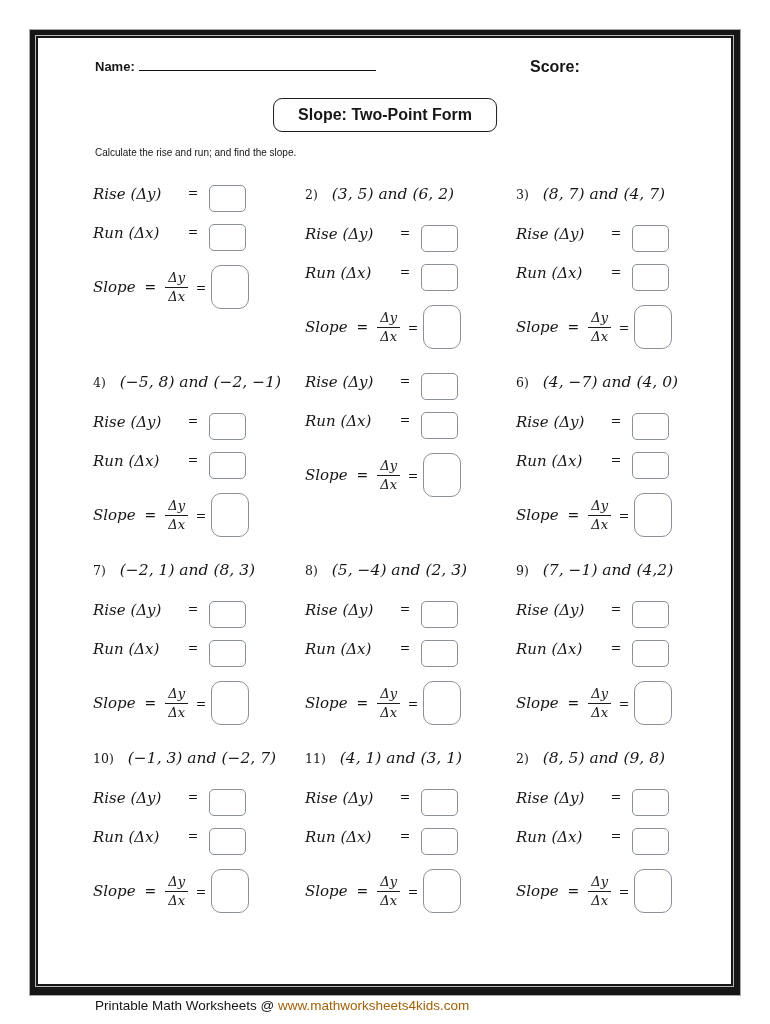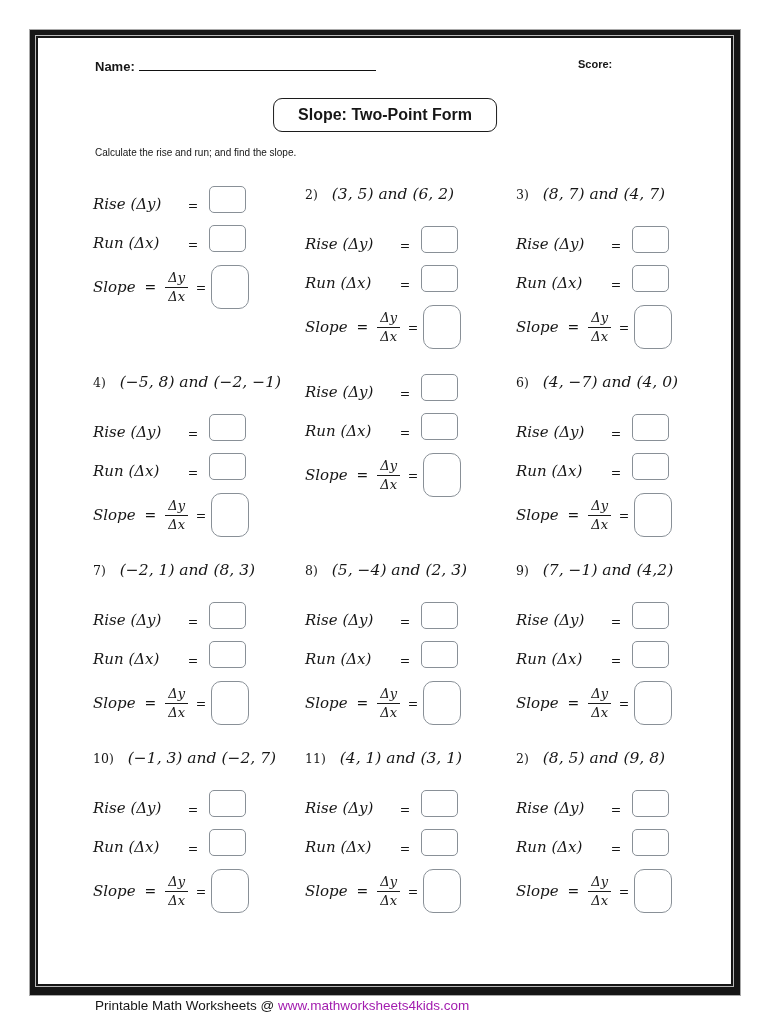--- a/index.html
+++ b/index.html
@@ -16,21 +16,21 @@
     border:5px solid #161616; border-bottom-width:8px; border-right-width:6px;
     background:#b9b9b9; box-shadow:0 0 0 1px #a8a8a8;
   }
   .frame-inner {
     position:absolute; inset:1px; border:2px solid #161616; background:#ffffff;
   }
 
   
   .name-row { position:absolute; left:95px; top:58px; font-size:13px; font-weight:bold; }
   .name-line { display:inline-block; width:237px; height:13px; border-bottom:1.7px solid #111; margin-left:4px; vertical-align:baseline; }
-  .score { position:absolute; left:578px; top:58px; font-size:11px; font-weight:bold; }
+  .score { position:absolute; left:530px; top:58px; font-size:16px; font-weight:bold; }
 
   .title-box {
     position:absolute; top:98px; left:50%; transform:translateX(-50%);
     border:1.6px solid #1c1c1c; border-radius:9px; padding:7px 24px;
     font-size:16px; font-weight:bold; white-space:nowrap; background:#fff;
   }
   .instruction { position:absolute; left:95px; top:147px; font-size:10px; }
 
   
   .problems {
@@ -38,21 +38,21 @@
     display:grid; grid-template-columns:212px 211px 207px;
   }
   .problem { height:188px; }
 
   .p-head {
     font-family:"DejaVu Serif", serif; font-style:italic; font-size:15.5px;
     height:24px; margin-bottom:16px; white-space:nowrap;
   }
   .p-num { font-style:normal; font-size:12.5px; margin-right:9px; }
 
-  .a-row { display:flex; align-items:flex-end; height:28px; margin-bottom:11px; }
+  .a-row { display:flex; align-items:flex-start; height:28px; margin-bottom:11px; }
   .lbl { font-family:"DejaVu Serif", serif; font-style:italic; font-size:15px; width:92px; }
   .eq { font-family:"DejaVu Serif", serif; font-size:12.5px; width:16px; text-align:center; margin-right:8px; }
   .box { background:#fff; border:1.4px solid #899097; flex:0 0 auto; }
   .box-sm { width:37px; height:27px; border-radius:5px; }
   .box-lg { width:38px; height:44px; border-radius:10px; }
 
   .s-row { display:flex; align-items:center; height:48px; margin-top:6px; }
   .lbl-s { font-family:"DejaVu Serif", serif; font-style:italic; font-size:15px; margin-right:9px; }
   .eq-big { font-family:"DejaVu Serif", serif; font-size:14px; margin-right:9px; }
   .frac {
@@ -396,15 +396,15 @@
             <span class="fr-num">Δy</span>
             <span class="fr-den">Δx</span>
           </span>
           <span class="eq">=</span>
           <span class="box box-lg"></span>
         </div>
       </div>
     </div>
 
   <div class="footer">
-    <span>Printable Math Worksheets @ </span><a href="#" style="color: #a21caf; text-align: center;">www.mathworksheets4kids.com</a>
+    <span>Printable Math Worksheets @ </span><a href="#" style="color: #a16207; text-align: center;">www.mathworksheets4kids.com</a>
   </div>
 </div>
 
 </body></html>

